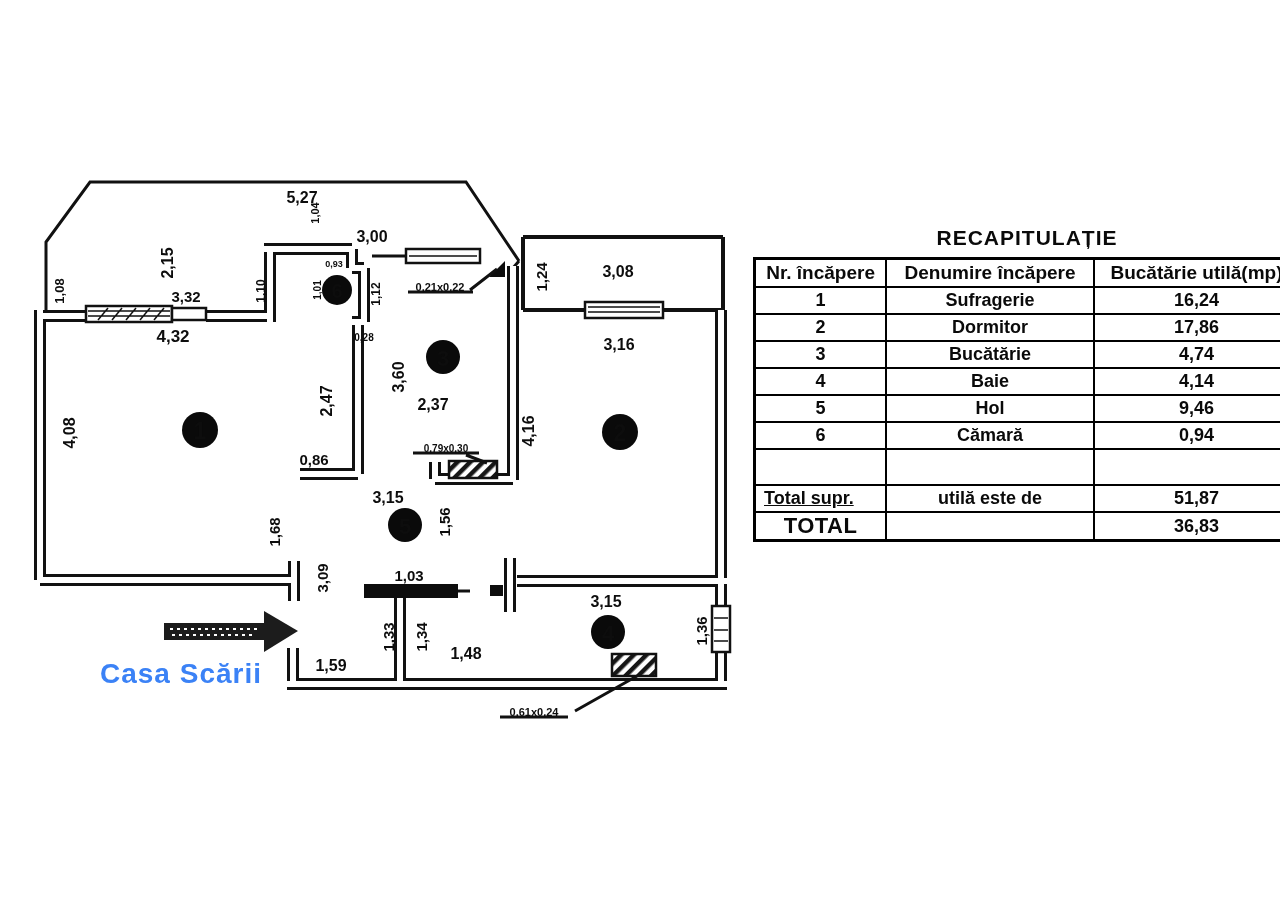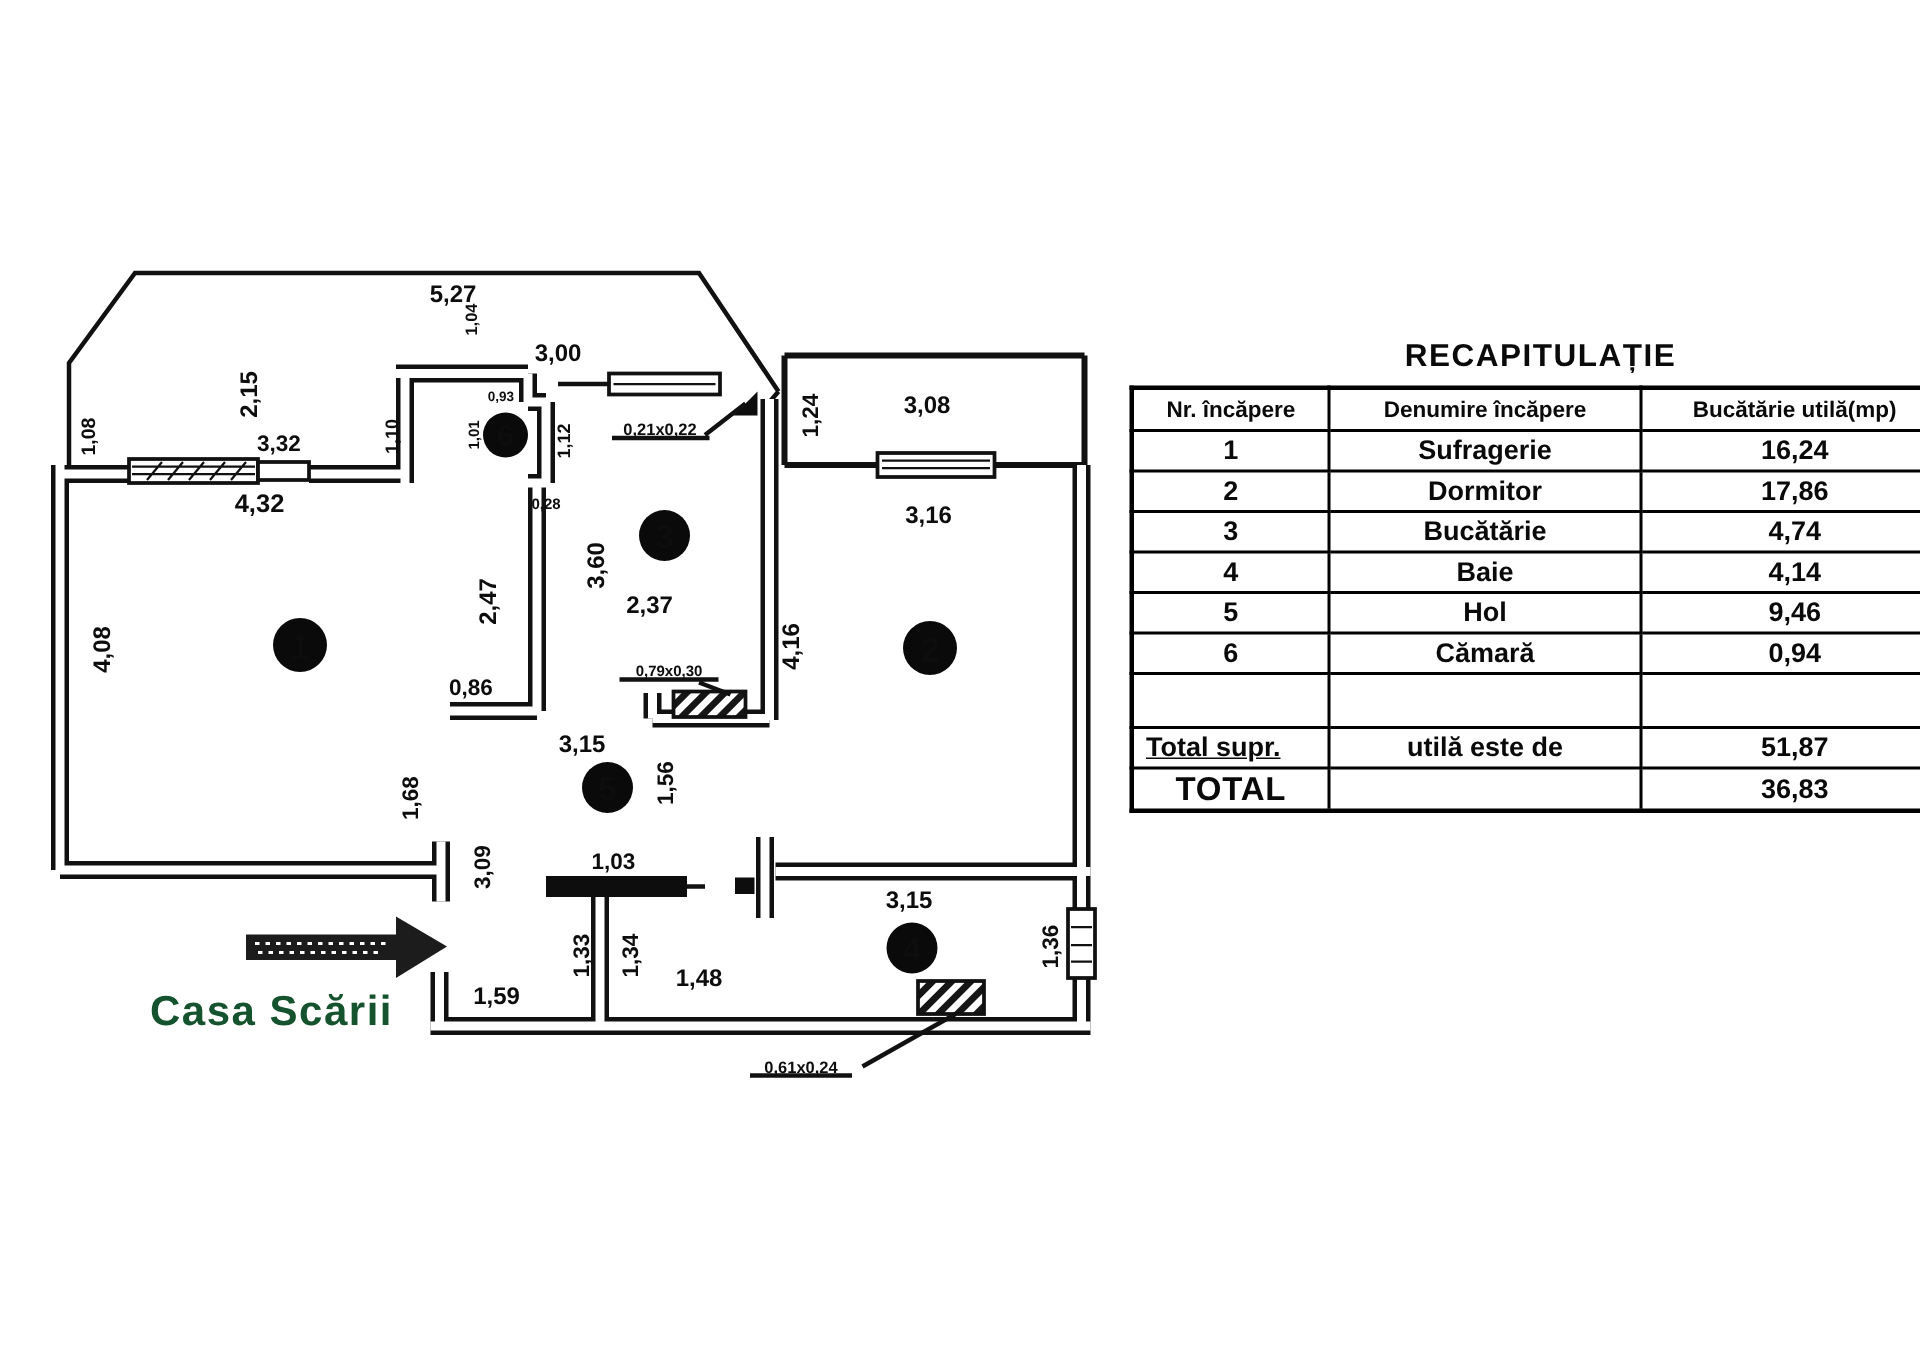--- a/index.html
+++ b/index.html
@@ -1,26 +1,26 @@
 <!DOCTYPE html>
 <html><head>
 <meta charset="utf-8">
 <style>
   html,body{margin:0;padding:0;background:#e8e8e8;}
   .page{position:relative;width:1280px;height:902px;background:#ffffff;overflow:hidden;
         font-family:"Liberation Sans",sans-serif;color:#0a0a0a;}
   svg text{font-family:"Liberation Sans",sans-serif;font-weight:bold;fill:#0d0d0d;}
   .plan-caption{position:absolute;left:100px;top:658px;font-size:28px;font-weight:bold;
-        letter-spacing:1px;color:#14532d;}
+        letter-spacing:1px;color:#3b82f6;}
   .recap{position:absolute;left:753px;top:226px;width:548px;}
   .recap-title{text-align:center;font-weight:bold;font-size:21px;letter-spacing:1px;margin-bottom:7px;}
   table.recap-table{border-collapse:collapse;width:100%;table-layout:fixed;border:3px solid #000;}
   .recap-table th,.recap-table td{border:2px solid #000;font-weight:bold;text-align:center;
         padding:0 1px;overflow:hidden;white-space:nowrap;}
-  .recap-table th{font-size:15px;height:26px;}
+  .recap-table th{font-size:19px;height:26px;}
   .recap-table td{font-size:18px;height:25px;}
   tr.row-spacer td{height:34px;}
   tr.row-summary td.c0{text-align:left;padding-left:8px;text-decoration:underline;}
   tr.row-total td.c0{font-size:22px;letter-spacing:.5px;}
   .wall{stroke:#111;stroke-width:12;fill:none;stroke-linecap:butt;}
   .wallcore{stroke:#fff;stroke-width:6;fill:none;stroke-linecap:butt;}
   .thin{stroke:#111;stroke-width:3;fill:none;}
   .thin4{stroke:#111;stroke-width:4;fill:none;}
   .win{fill:#fff;stroke:#111;stroke-width:2.5;}
   .winline{stroke:#111;stroke-width:1.5;fill:none;}

